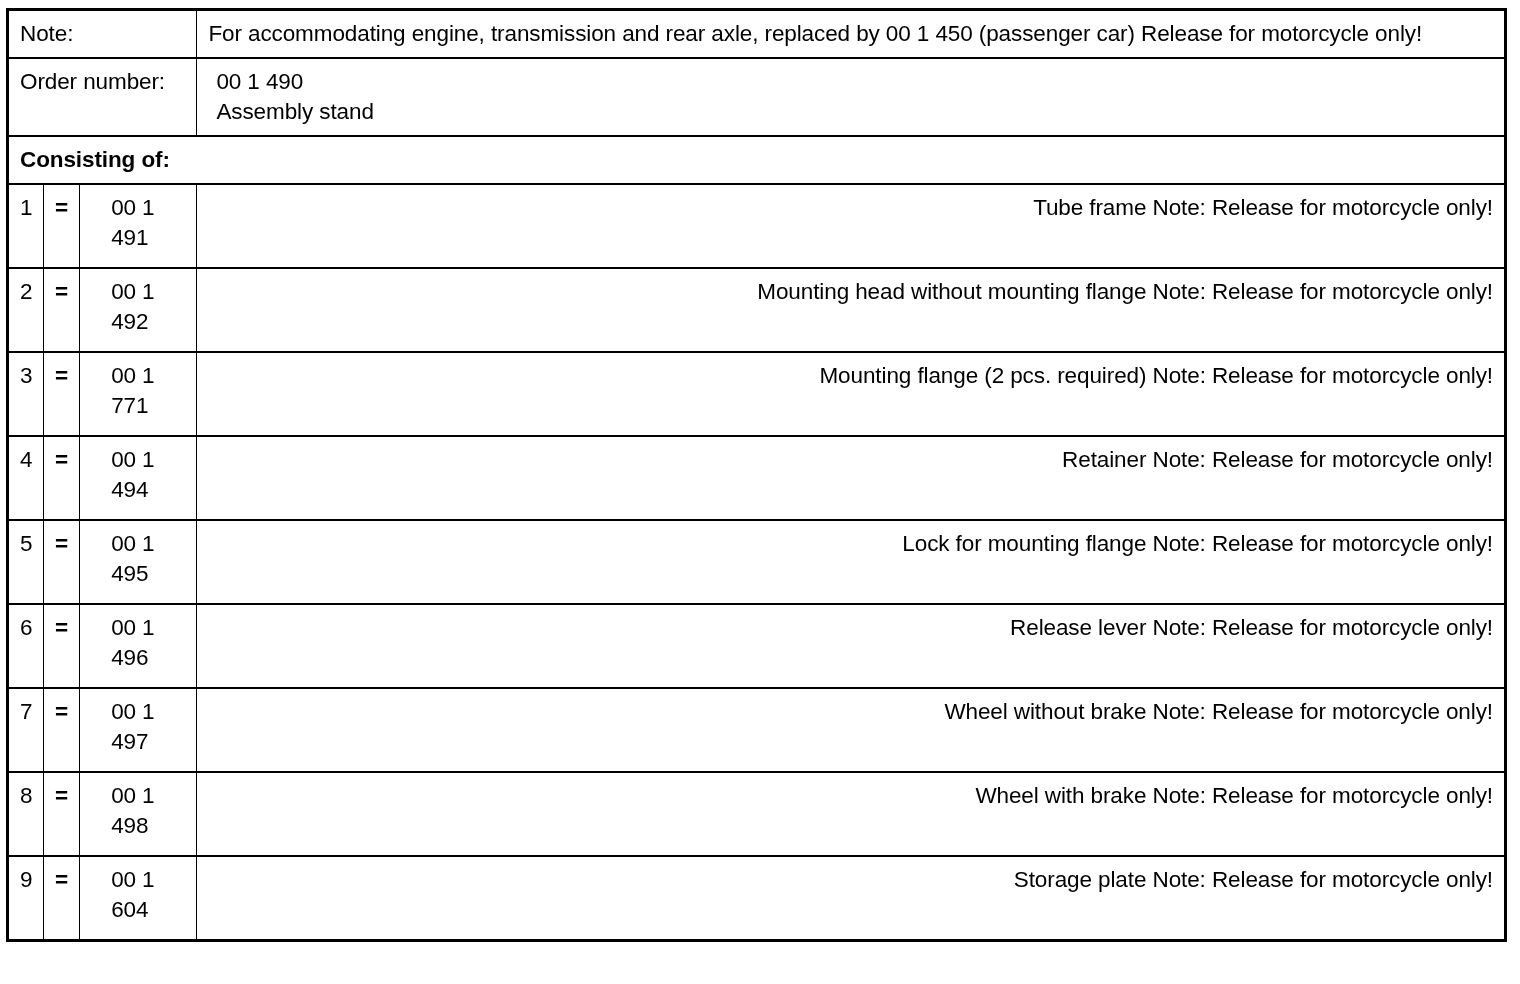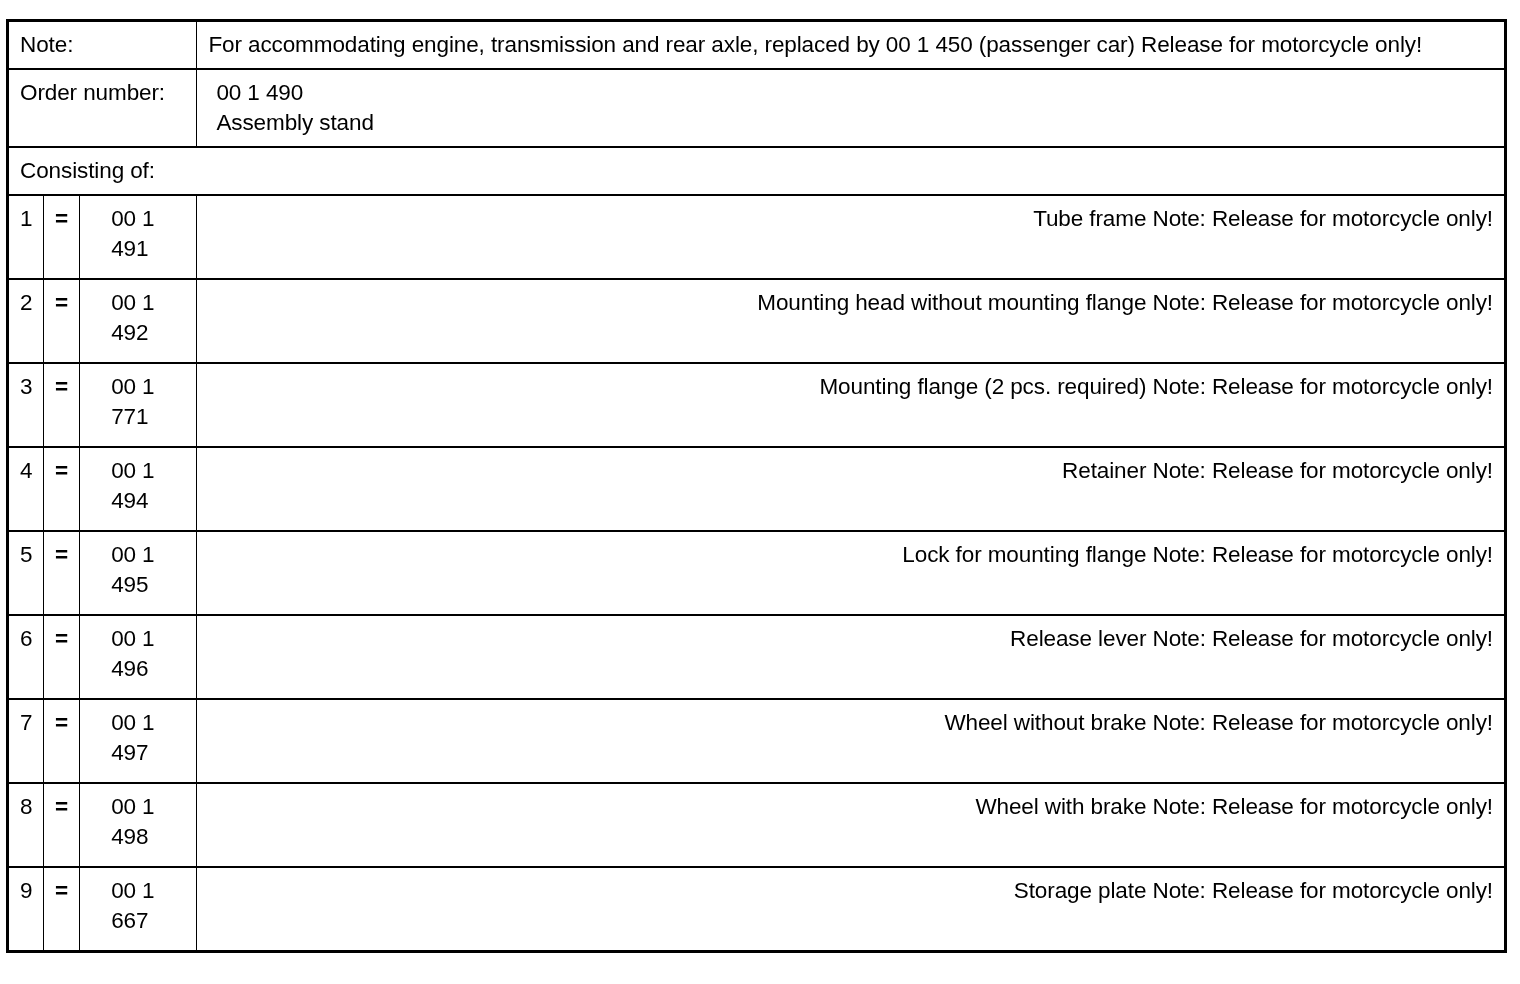--- a/index.html
+++ b/index.html
@@ -14,21 +14,21 @@
     font-family: "Liberation Sans", sans-serif;
     color: #000000;
     -webkit-font-smoothing: none;
   }
 
   .page {
     position: relative;
     width: 1520px;
     height: 984px;
     box-sizing: border-box;
-    padding: 19px 13px 11px 6px;
+    padding: 8px 13px 11px 6px;
   }
 
   table.spec-table {
     width: 1501px;
     border-collapse: collapse;
     table-layout: fixed;
     border: 3px solid #000000;
     background: #ffffff;
   }
 
@@ -84,21 +84,21 @@
   td.part-cell .line { display: block; margin-left: 20px; }
   td.desc-cell {
     padding-left: 12px;
     padding-right: 18px;
     text-align: right;
   }
 
   
   tr.hdr-note td      { border-bottom-width: 2px; }
   tr.hdr-order td     { border-bottom-width: 2px; }
-  tr.section-row td   { border-bottom-width: 2px; }
+  tr.section-row td   { border-bottom-width: 2px; font-weight: bold; }
   tr.part-row td      { border-bottom-width: 2px; }
   tr.part-row:last-child td { border-bottom-width: 1px; }
 </style>
 </head>
 <body>
 
 <div class="page">
   <table class="spec-table">
     <colgroup>
       <col class="c-num">
@@ -203,20 +203,20 @@
           <span class="line">498</span>
         </td>
         <td class="desc-cell">Wheel with brake Note: Release for motorcycle only!</td>
       </tr>
 
       <tr class="part-row">
         <td class="num-cell">9</td>
         <td class="eq-cell">=</td>
         <td class="part-cell">
           <span class="line">00 1</span>
-          <span class="line">667</span>
+          <span class="line">604</span>
         </td>
         <td class="desc-cell">Storage plate Note: Release for motorcycle only!</td>
       </tr>
 
     </tbody>
   </table>
 </div>
 
 </body></html>

